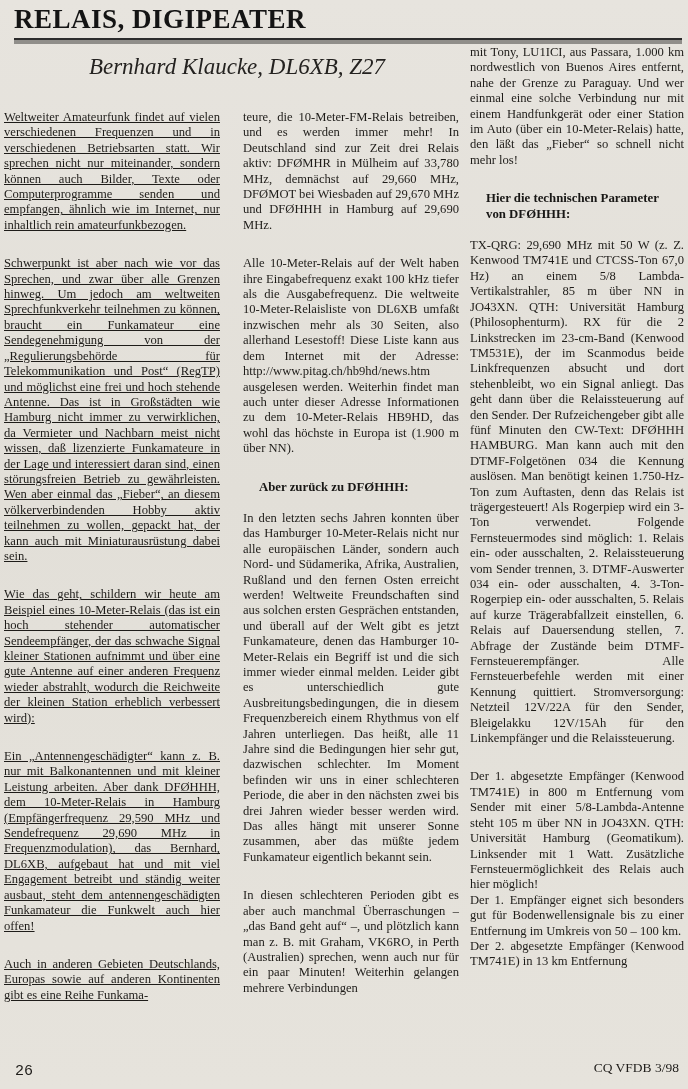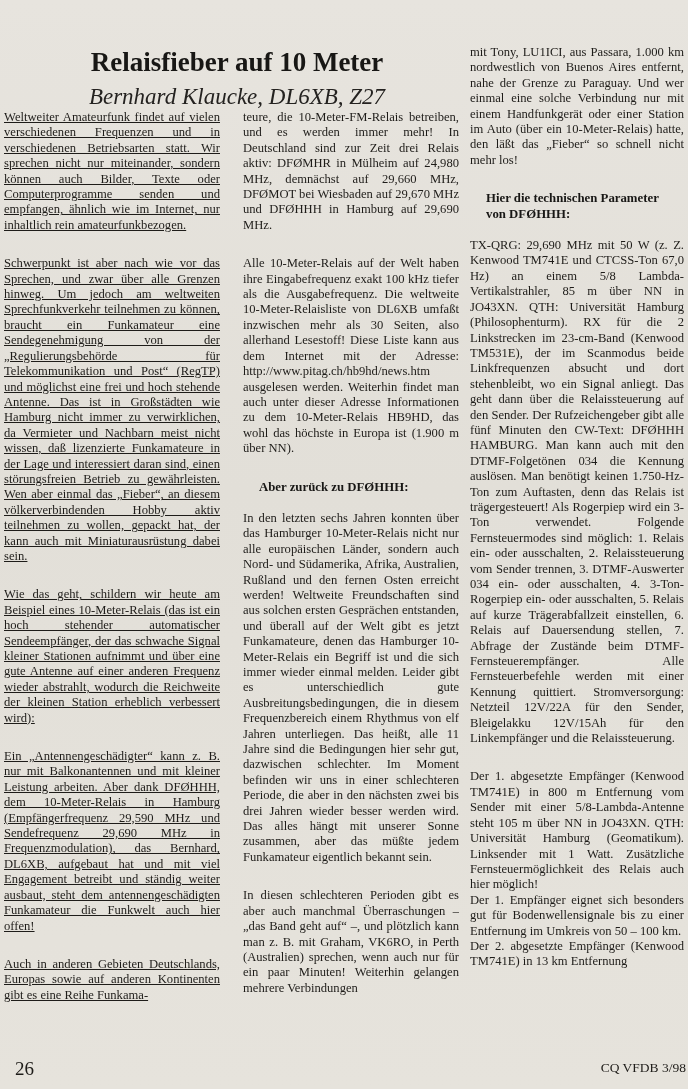--- a/index.html
+++ b/index.html
@@ -34,44 +34,50 @@
   .col p{margin:0 0 23px 0;}
   .col p.tight{margin-bottom:0;}
   .col h3{
     font-size:12.8px;line-height:15.4px;margin:16px;
     font-weight:bold;text-align:left;color:#181715;
   }
   .col1{left:4px;height:935px;overflow:hidden;text-decoration:underline;}
   .col2{left:243px;height:935px;overflow:hidden;}
   .col3{left:470px;top:45px;width:214px;height:1005px;overflow:hidden;}
 
-  .pagenum{position:absolute;left:15px;bottom:9px;font-size:19px;color:#1e1c19;}
-  .journal{position:absolute;right:2px;bottom:13px;font-size:13.5px;color:#1e1c19;}
+  .pagenum{position:absolute;left:15px;bottom:9px;font-size:15px;color:#1e1c19;font-family:Liberation Mono, monospace;}
+  .journal{position:absolute;right:9px;bottom:13px;font-size:13.5px;color:#1e1c19;}
 </style>
 </head>
 <body>
 
 <div class="page">
 
+  <header class="masthead">
+    <h1>RELAIS, DIGIPEATER</h1>
+    <div class="rule">
+      <div class="rule-dark"></div>
+      <div class="rule-gray"></div>
+    </div>
+  </header>
 
   <div class="article-head">
-    <h2>Relaisfieber auf 10 Meter</h2>
     <div class="byline">Bernhard Klaucke, DL6XB, Z27</div>
   </div>
 
   <section class="col col1">
     <p>Weltweiter Amateurfunk findet auf vielen verschiedenen Frequenzen und in verschiedenen Betriebsarten statt. Wir sprechen nicht nur miteinander, sondern können auch Bilder, Texte oder Computerprogramme senden und empfangen, ähnlich wie im Internet, nur inhaltlich rein amateurfunkbezogen.</p>
     <p>Schwerpunkt ist aber nach wie vor das Sprechen, und zwar über alle Grenzen hinweg. Um jedoch am weltweiten Sprechfunkverkehr teilnehmen zu können, braucht ein Funkamateur eine Sendegenehmigung von der „Regulierungsbehörde für Telekommunikation und Post“ (RegTP) und möglichst eine frei und hoch stehende Antenne. Das ist in Großstädten wie Hamburg nicht immer zu verwirklichen, da Vermieter und Nachbarn meist nicht wissen, daß lizenzierte Funkamateure in der Lage und interessiert daran sind, einen störungsfreien Betrieb zu gewährleisten. Wen aber einmal das „Fieber“, an diesem völkerverbindenden Hobby aktiv teilnehmen zu wollen, gepackt hat, der kann auch mit Miniaturausrüstung dabei sein.</p>
     <p>Wie das geht, schildern wir heute am Beispiel eines 10-Meter-Relais (das ist ein hoch stehender automatischer Sendeempfänger, der das schwache Signal kleiner Stationen aufnimmt und über eine gute Antenne auf einer anderen Frequenz wieder abstrahlt, wodurch die Reichweite der kleinen Station erheblich verbessert wird):</p>
     <p>Ein „Antennengeschädigter“ kann z. B. nur mit Balkonantennen und mit kleiner Leistung arbeiten. Aber dank DFØHHH, dem 10-Meter-Relais in Hamburg (Empfängerfrequenz 29,590 MHz und Sendefrequenz 29,690 MHz in Frequenzmodulation), das Bernhard, DL6XB, aufgebaut hat und mit viel Engagement betreibt und ständig weiter ausbaut, steht dem antennengeschädigten Funkamateur die Funkwelt auch hier offen!</p>
     <p>Auch in anderen Gebieten Deutschlands, Europas sowie auf anderen Kontinenten gibt es eine Reihe Funkama-</p>
   </section>
 
   <section class="col col2">
-    <p>teure, die 10-Meter-FM-Relais betreiben, und es werden immer mehr! In Deutschland sind zur Zeit drei Relais aktiv: DFØMHR in Mülheim auf 24,980 MHz, demnächst auf 29,660 MHz, DFØMOT bei Wiesbaden auf 29,670 MHz und DFØHHH in Hamburg auf 29,690 MHz.</p>
+    <p>teure, die 10-Meter-FM-Relais betreiben, und es werden immer mehr! In Deutschland sind zur Zeit drei Relais aktiv: DFØMHR in Mülheim auf 33,780 MHz, demnächst auf 29,660 MHz, DFØMOT bei Wiesbaden auf 29,670 MHz und DFØHHH in Hamburg auf 29,690 MHz.</p>
     <p>Alle 10-Meter-Relais auf der Welt haben ihre Eingabefrequenz exakt 100 kHz tiefer als die Ausgabefrequenz. Die weltweite 10-Meter-Relaisliste von DL6XB umfaßt inzwischen mehr als 30 Seiten, also allerhand Lesestoff! Diese Liste kann aus dem Internet mit der Adresse: http://www.pitag.ch/hb9hd/news.htm ausgelesen werden. Weiterhin findet man auch unter dieser Adresse Informationen zu dem 10-Meter-Relais HB9HD, das wohl das höchste in Europa ist (1.900 m über NN).</p>
     <h3>Aber zurück zu DFØHHH:</h3>
     <p>In den letzten sechs Jahren konnten über das Hamburger 10-Meter-Relais nicht nur alle europäischen Länder, sondern auch Nord- und Südamerika, Afrika, Australien, Rußland und den fernen Osten erreicht werden! Weltweite Freundschaften sind aus solchen ersten Gesprächen entstanden, und überall auf der Welt gibt es jetzt Funkamateure, denen das Hamburger 10-Meter-Relais ein Begriff ist und die sich immer wieder einmal melden. Leider gibt es unterschiedlich gute Ausbreitungsbedingungen, die in diesem Frequenzbereich einem Rhythmus von elf Jahren unterliegen. Das heißt, alle 11 Jahre sind die Bedingungen hier sehr gut, dazwischen schlechter. Im Moment befinden wir uns in einer schlechteren Periode, die aber in den nächsten zwei bis drei Jahren wieder besser werden wird. Das alles hängt mit unserer Sonne zusammen, aber das müßte jedem Funkamateur eigentlich bekannt sein.</p>
     <p>In diesen schlechteren Perioden gibt es aber auch manchmal Überraschungen – „das Band geht auf“ –, und plötzlich kann man z. B. mit Graham, VK6RO, in Perth (Australien) sprechen, wenn auch nur für ein paar Minuten! Weiterhin gelangen mehrere Verbindungen</p>
   </section>
 
   <section class="col col3">
     <p>mit Tony, LU1ICI, aus Passara, 1.000 km nordwestlich von Buenos Aires entfernt, nahe der Grenze zu Paraguay. Und wer einmal eine solche Verbindung nur mit einem Handfunkgerät oder einer Station im Auto (über ein 10-Meter-Relais) hatte, den läßt das „Fieber“ so schnell nicht mehr los!</p>
     <h3>Hier die technischen Parameter von DFØHHH:</h3>
     <p>TX-QRG: 29,690 MHz mit 50 W (z. Z. Kenwood TM741E und CTCSS-Ton 67,0 Hz) an einem 5/8 Lambda-Vertikalstrahler, 85 m über NN in JO43XN. QTH: Universität Hamburg (Philosophenturm). RX für die 2 Linkstrecken im 23-cm-Band (Kenwood TM531E), der im Scanmodus beide Linkfrequenzen absucht und dort stehenbleibt, wo ein Signal anliegt. Das geht dann über die Relaissteuerung auf den Sender. Der Rufzeichengeber gibt alle fünf Minuten den CW-Text: DFØHHH HAMBURG. Man kann auch mit den DTMF-Folgetönen 034 die Kennung auslösen. Man benötigt keinen 1.750-Hz-Ton zum Auftasten, denn das Relais ist trägergesteuert! Als Rogerpiep wird ein 3-Ton verwendet. Folgende Fernsteuermodes sind möglich: 1. Relais ein- oder ausschalten, 2. Relaissteuerung vom Sender trennen, 3. DTMF-Auswerter 034 ein- oder ausschalten, 4. 3-Ton-Rogerpiep ein- oder ausschalten, 5. Relais auf kurze Trägerabfallzeit einstellen, 6. Relais auf Dauersendung stellen, 7. Abfrage der Zustände beim DTMF-Fernsteuerempfänger. Alle Fernsteuerbefehle werden mit einer Kennung quittiert. Stromversorgung: Netzteil 12V/22A für den Sender, Bleigelakku 12V/15Ah für den Linkempfänger und die Relaissteuerung.</p>

